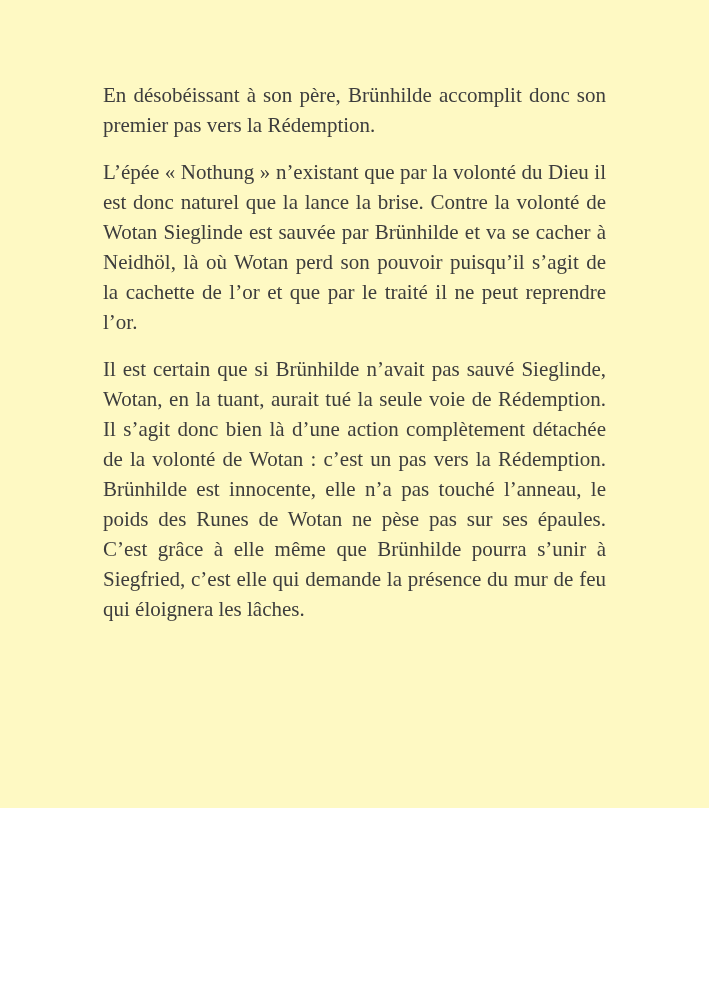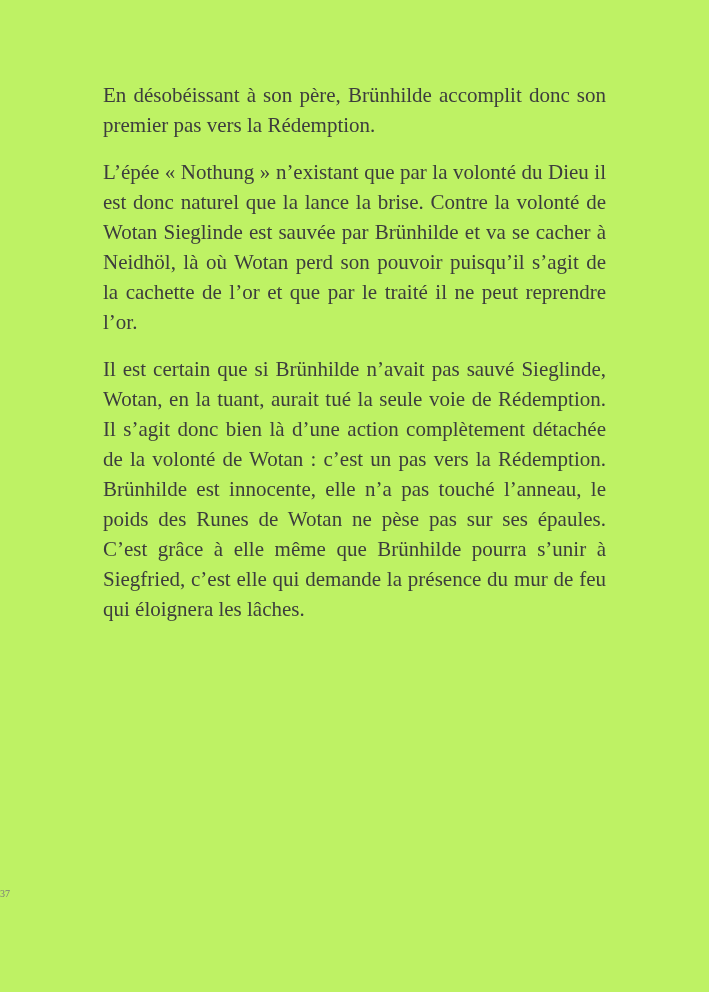--- a/index.html
+++ b/index.html
@@ -3,22 +3,22 @@
 <meta charset="utf-8">
 <style>
   html, body {
     margin: 0;
     padding: 0;
     background: #ffffff;
   }
   .page {
     position: relative;
     width: 709px;
-    height: 992px;
-    background: #bef264;
+    height: 808px;
+    background: #fef9c3;
     overflow: hidden;
     font-family: "Liberation Serif", "DejaVu Serif", serif;
   }
   .text-block {
     position: absolute;
     left: 103px;
     top: 80px;
     width: 503px;
     color: #3d3d3d;
     font-size: 21px;

